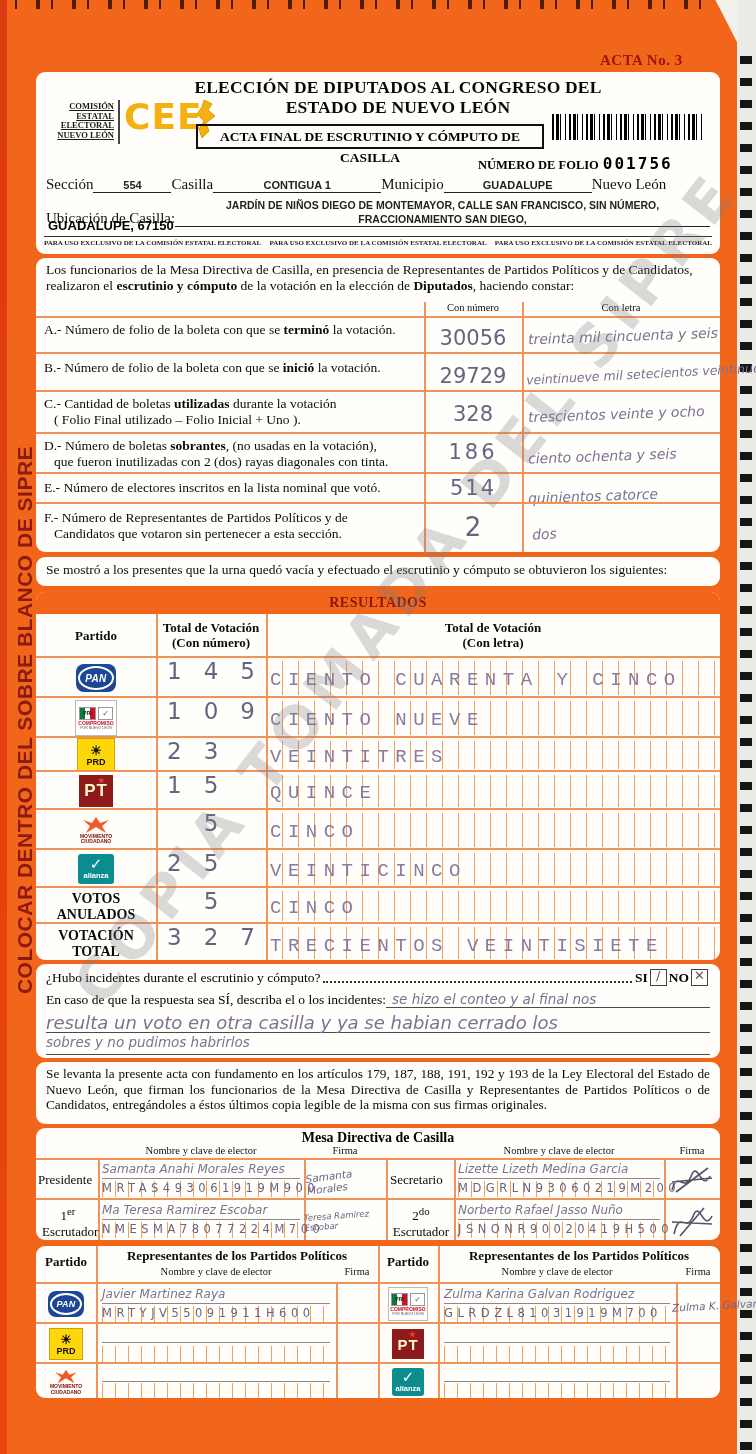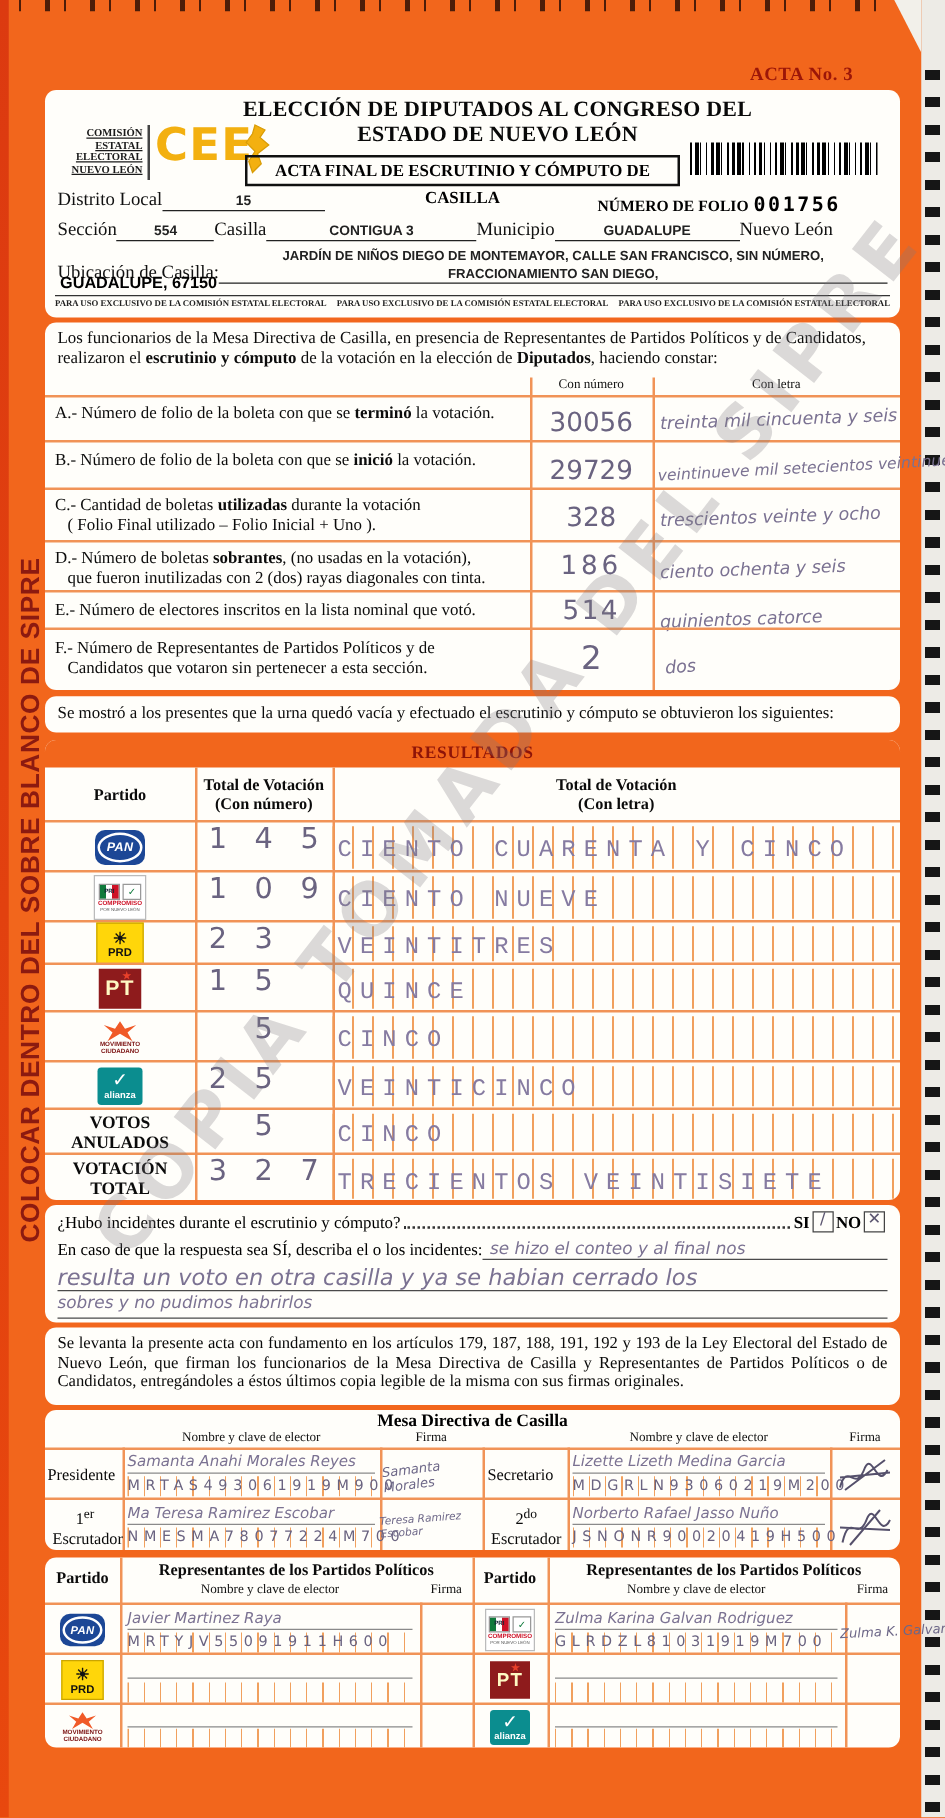--- a/index.html
+++ b/index.html
@@ -124,34 +124,30 @@
   </div>
   <div class="abs orgbar"></div>
   <div class="abs cee">CEE</div>
   <svg class="abs" style="left:158px;top:26px;" width="26" height="42" viewBox="0 0 26 42">
     <path d="M10 2 L18 6 L14 12 L21 18 L12 25 L15 33 L8 40 L5 31 L10 23 L3 16 L8 9 Z" fill="#f3b010" stroke="#d99c06" stroke-width="1"></path>
   </svg>
 
   <div class="abs subtitle">ACTA FINAL DE ESCRUTINIO Y CÓMPUTO DE CASILLA</div>
   <div class="abs barcode"></div>
 
-  <div class="abs fieldrow" style="left:10px;top:80px;width:420px;">
-    <span>Distrito Local</span>
-    <span class="u" style="width:130px;">15</span>
-  </div>
   <div class="abs" style="left:442px;top:82px;">
     <span class="folio-label">NÚMERO DE FOLIO</span>
     <span class="folio-num">001756</span>
   </div>
 
   <div class="abs fieldrow" style="left:10px;top:104px;right:10px;">
     <span>Sección</span>
     <span class="u" style="width:78px;">554</span>
     <span>Casilla</span>
-    <span class="u" style="width:168px;">CONTIGUA 3</span>
+    <span class="u" style="width:168px;">CONTIGUA 1</span>
     <span>Municipio</span>
     <span class="u" style="width:148px;">GUADALUPE</span>
     <span>Nuevo León</span>
   </div>
 
   <div class="abs fieldrow" style="left:10px;top:126px;right:10px;">
     <span style="white-space:nowrap;">Ubicación de Casilla:</span>
     <span class="u" style="flex:1;font-size:10.5px;">JARDÍN DE NIÑOS DIEGO DE MONTEMAYOR, CALLE SAN FRANCISCO, SIN NÚMERO, FRACCIONAMIENTO SAN DIEGO,</span>
   </div>
   <div class="abs" style="left:12px;top:146px;font-family:'Liberation Sans',sans-serif;font-weight:bold;font-size:13px;">GUADALUPE, 67150</div>

